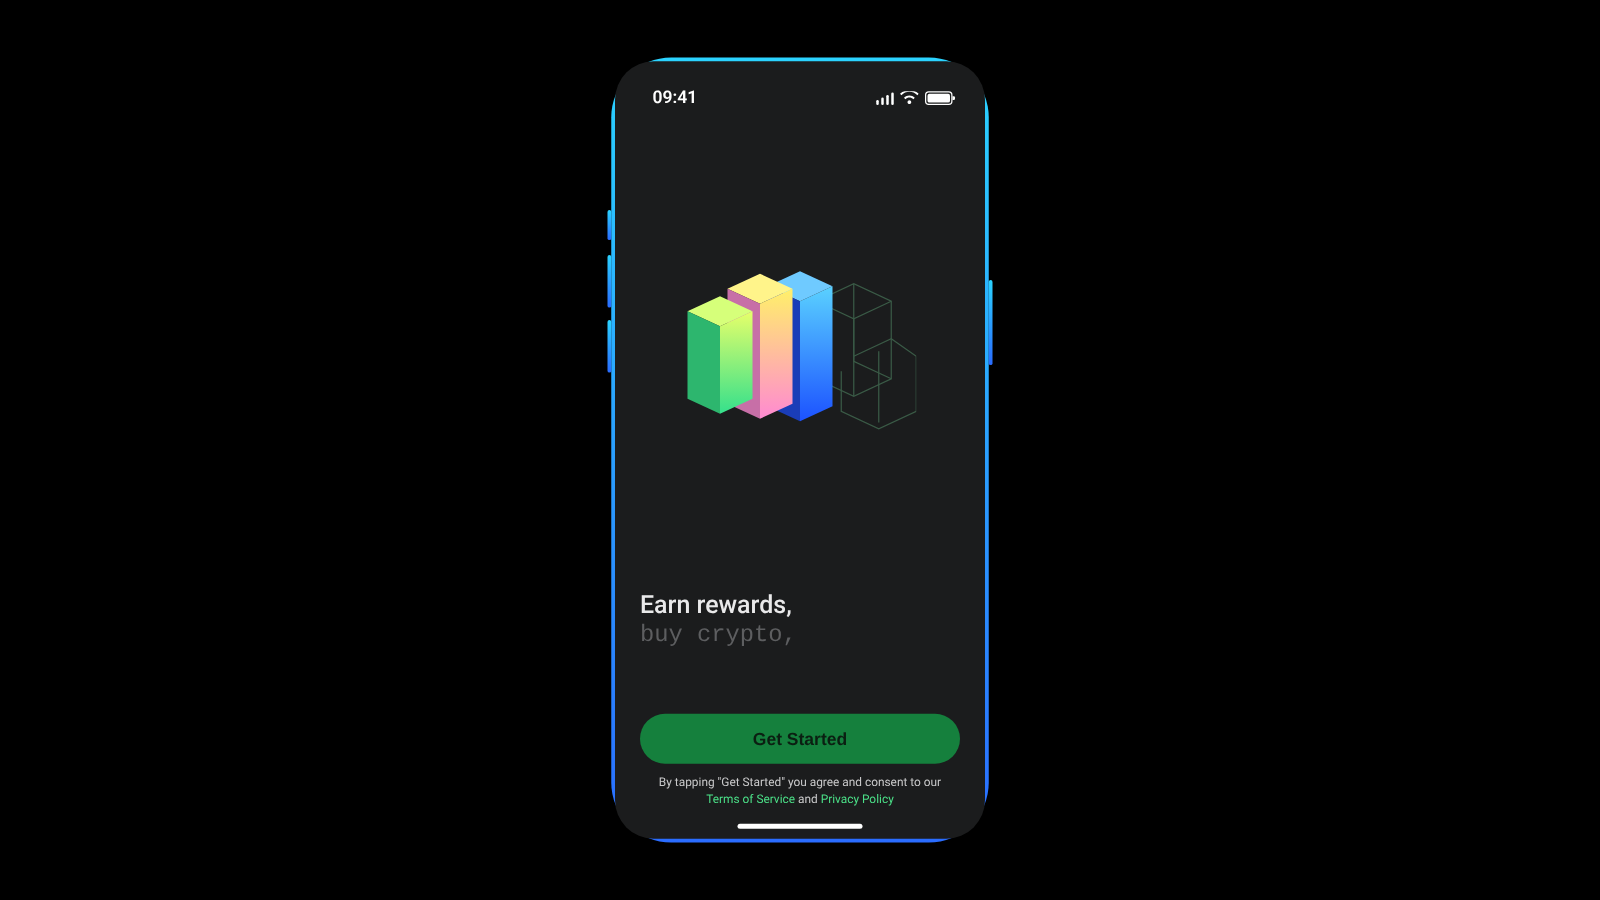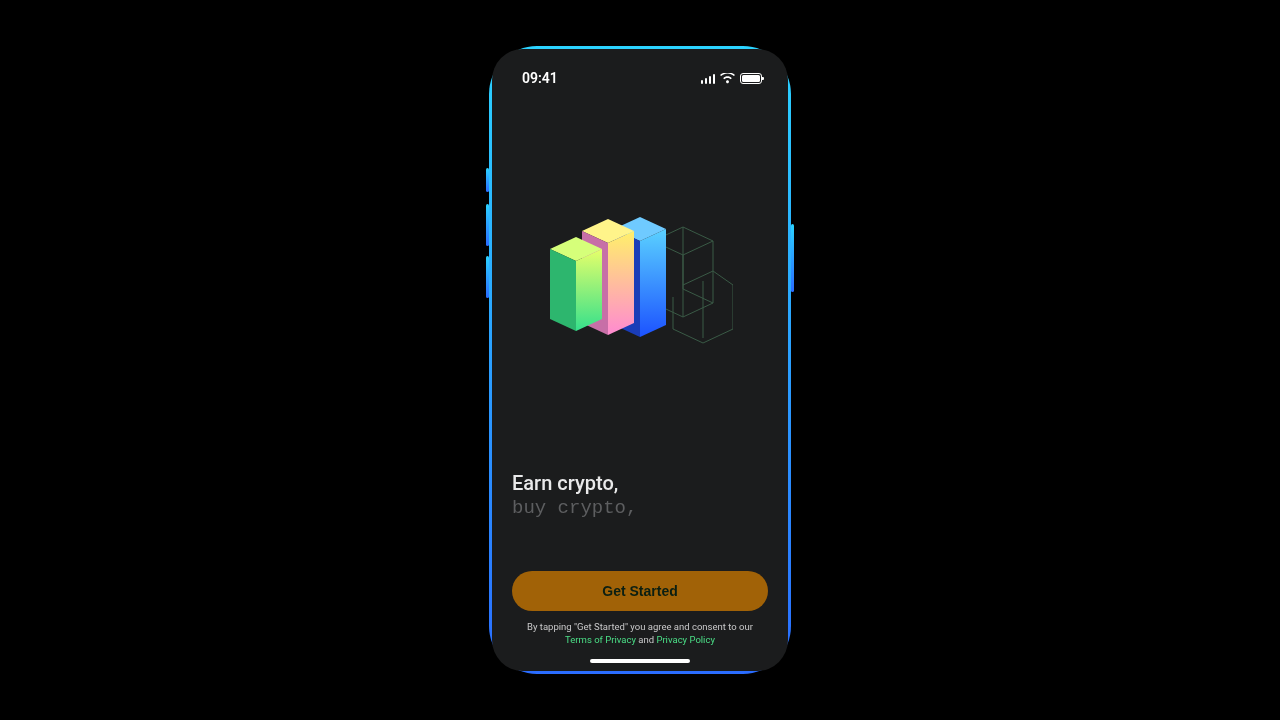--- a/index.html
+++ b/index.html
@@ -119,21 +119,21 @@
     color: #5d5e60;
     font-size: 19px;
     font-weight: 500;
     margin-top: 2px;
     font-family: Liberation Mono, monospace;
   }
   .cta {
     margin-top: 52px;
     width: 100%;
     height: 40px;
-    background: #a16207;
+    background: #15803d;
     color: #0b1f12;
     border: none;
     border-radius: 22px;
     font-size: 14px;
     font-weight: 600;
     cursor: pointer;
   }
   .legal {
     text-align: center;
     font-size: 9.5px;
@@ -228,27 +228,27 @@
           </g>
 
           <g>
             <path d="M28 48 L54 36 L54 106 L28 118 Z" fill="url(#g1)"></path>
             <path d="M28 48 L2 36 L28 24 L54 36 Z" fill="#d6ff7a"></path>
             <path d="M2 36 L2 106 L28 118 L28 48 Z" fill="#2db66e"></path>
           </g>
         </svg>
       </div>
 
-      <div class="tagline">Earn crypto,</div>
+      <div class="tagline">Earn rewards,</div>
       <div class="tagline-sub">buy crypto,</div>
 
       <button class="cta">Get Started</button>
 
       <div class="legal">
         <span>By tapping "Get Started" you agree and consent to our</span><br>
-        <a href="#">Terms of Privacy</a><span> and </span><a href="#">Privacy Policy</a>
+        <a href="#">Terms of Service</a><span> and </span><a href="#">Privacy Policy</a>
       </div>
 
     </div>
 
     <div class="home-indicator"></div>
   </div>
 </div>
 
 </body></html>

